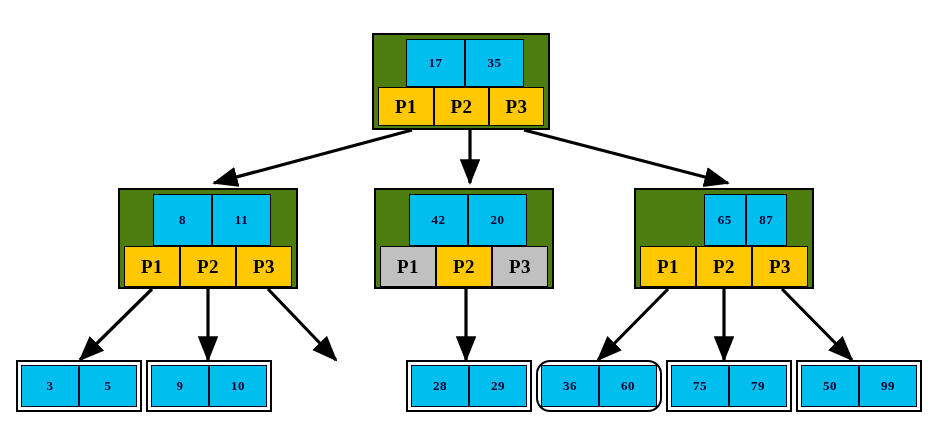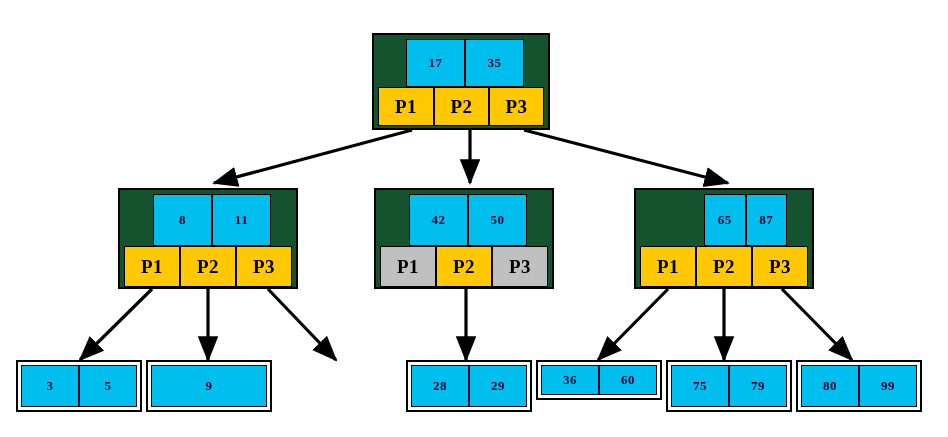--- a/index.html
+++ b/index.html
@@ -28,21 +28,21 @@
     left: 0;
     top: 0;
     width: 948px;
     height: 437px;
     pointer-events: none;
   }
 
   
   .inode {
     position: absolute;
-    background: #14532d;
+    background: #4d7c0f;
     border: 2px solid #000000;
     box-sizing: border-box;
   }
   .inode-keys {
     position: absolute;
     display: flex;
     box-sizing: border-box;
   }
   .key-cell {
     background: #00bfef;
@@ -150,21 +150,21 @@
     <div class="inode-ptrs" style="left:4px; top:56px; width:168px; height:41px;">
       <div class="ptr-cell ptr-active" style="width:56px;">P1</div>
       <div class="ptr-cell ptr-active" style="width:56px;">P2</div>
       <div class="ptr-cell ptr-active" style="width:56px;">P3</div>
     </div>
   </div>
 
   <div class="inode" style="left:374px; top:188px; width:180px; height:101px;">
     <div class="inode-keys" style="left:33px; top:4px; width:118px; height:52px;">
       <div class="key-cell" style="width:59px;">42</div>
-      <div class="key-cell" style="width:59px;">50</div>
+      <div class="key-cell" style="width:59px;">20</div>
     </div>
     <div class="inode-ptrs" style="left:4px; top:56px; width:168px; height:41px;">
       <div class="ptr-cell ptr-inactive" style="width:56px;">P1</div>
       <div class="ptr-cell ptr-active" style="width:56px;">P2</div>
       <div class="ptr-cell ptr-inactive" style="width:56px;">P3</div>
     </div>
   </div>
 
   <div class="inode" style="left:634px; top:188px; width:180px; height:101px;">
     <div class="inode-keys" style="left:33px; top:4px; width:118px; height:52px;">
@@ -181,45 +181,46 @@
   <div class="leaf" style="left:16px; top:360px; width:126px; height:52px;">
     <div class="leaf-inner">
       <div class="leaf-cell">3</div>
       <div class="leaf-cell">5</div>
     </div>
   </div>
 
   <div class="leaf" style="left:146px; top:360px; width:126px; height:52px;">
     <div class="leaf-inner">
       <div class="leaf-cell">9</div>
+      <div class="leaf-cell">10</div>
     </div>
   </div>
 
 
   <div class="leaf" style="left:406px; top:360px; width:126px; height:52px;">
     <div class="leaf-inner">
       <div class="leaf-cell">28</div>
       <div class="leaf-cell">29</div>
     </div>
   </div>
 
-  <div class="leaf" style="left:536px; top:360px; width:126px; height:40px;">
+  <div class="leaf" style="left:536px; top:360px; width:126px; height:52px;border-radius:14px;">
     <div class="leaf-inner">
       <div class="leaf-cell">36</div>
       <div class="leaf-cell">60</div>
     </div>
   </div>
 
   <div class="leaf" style="left:666px; top:360px; width:126px; height:52px;">
     <div class="leaf-inner">
       <div class="leaf-cell">75</div>
       <div class="leaf-cell">79</div>
     </div>
   </div>
 
   <div class="leaf" style="left:796px; top:360px; width:126px; height:52px;">
     <div class="leaf-inner">
-      <div class="leaf-cell">80</div>
+      <div class="leaf-cell">50</div>
       <div class="leaf-cell">99</div>
     </div>
   </div>
 
 </div>
 
 </body></html>

